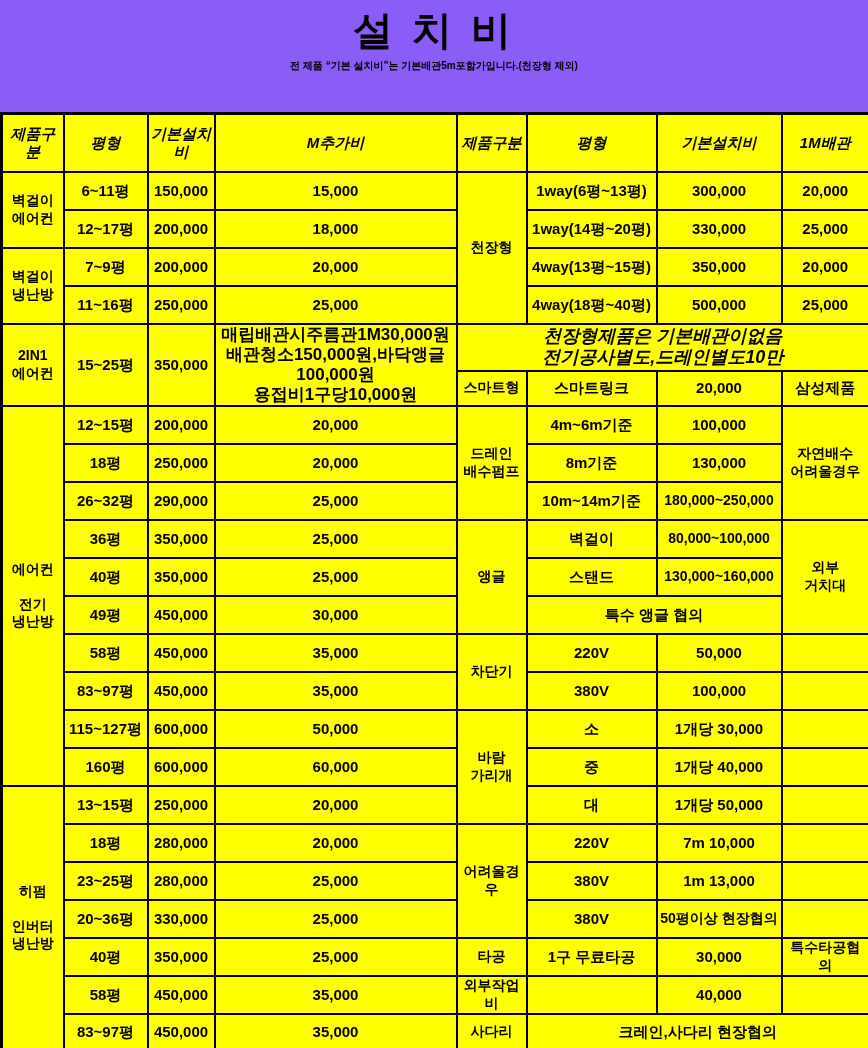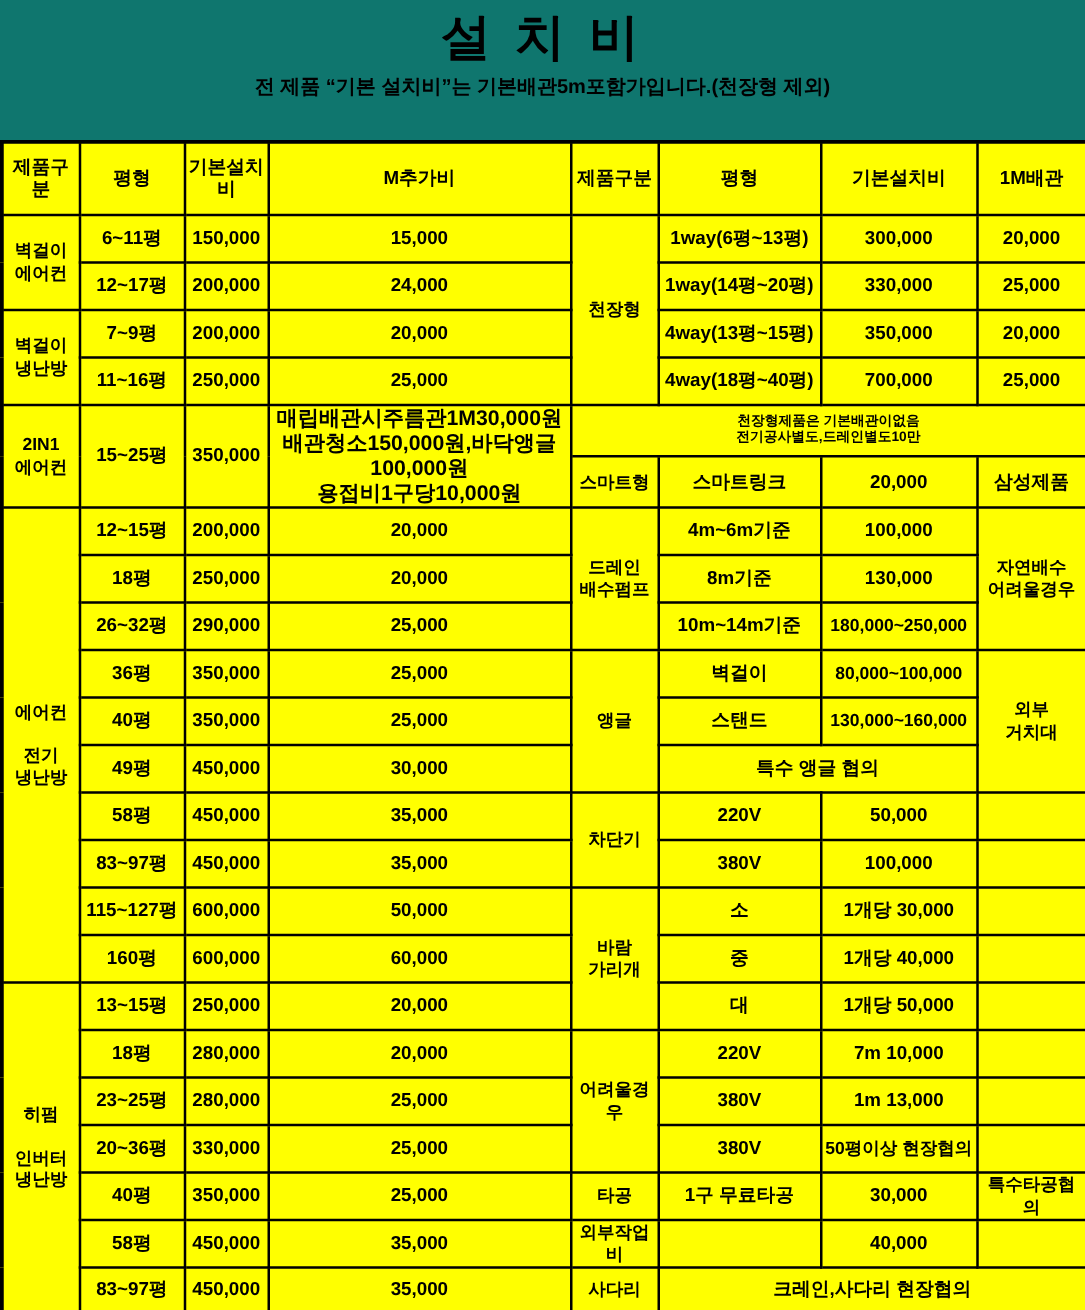--- a/index.html
+++ b/index.html
@@ -2,46 +2,46 @@
 <html><head>
 <meta charset="utf-8">
 <style>
   html,body{margin:0;padding:0;}
   body{
     width:868px;height:1048px;
     font-family:"Liberation Sans","DejaVu Sans",sans-serif;
     font-weight:bold;color:#000;background:#fff;overflow:hidden;
   }
   .banner{
-    width:868px;height:112px;background:#0f766e;
+    width:868px;height:112px;background:#8b5cf6;
     text-align:center;box-sizing:border-box;padding-top:8px;
   }
   .banner .title{
     font-size:40px;letter-spacing:4px;line-height:1.1;color:#000;
   }
   .banner .subtitle{
-    margin-top:7px;font-size:16px;line-height:1.35;color:#000;
+    margin-top:7px;font-size:10px;line-height:1.35;color:#000;
   }
   table.price{
     width:868px;height:936px;border-collapse:collapse;table-layout:fixed;
     background:#FFFF00;border:3px solid #000;border-bottom:5px solid #000;
   }
   .price th,.price td{
     border:2px solid #000;text-align:center;vertical-align:middle;
     font-size:15px;font-weight:bold;color:#000;
     white-space:pre-line;padding:0 1px;line-height:1.18;
     overflow:hidden;
   }
-  tr.hdr{height:58px;}
+  tr.hdr{height:58px;font-style:italic;}
   tr.row{height:38px;}
   tr.note-row{height:34px;}
   tr.smart-row{height:33px;}
   td.sec{font-size:14px;line-height:1.25;}
   td.small{font-size:17px;}
-  td.note{font-size:11px;}
+  td.note{font-size:18px;font-style:italic;}
   td.num{font-size:14px;margin-top:16px;}
 </style>
 </head>
 <body>
 
 <div class="banner">
   <div class="title">설 치 비</div>
   <div class="subtitle">
     <div>전 제품 “기본 설치비”는 기본배관5m포함가입니다.(천장형 제외)</div>
   </div>
@@ -78,41 +78,41 @@
     <td>150,000</td>
     <td>15,000</td>
     <td class="sec" rowspan="4">천장형</td>
     <td>1way(6평~13평)</td>
     <td>300,000</td>
     <td>20,000</td>
   </tr>
   <tr class="row">
     <td>12~17평</td>
     <td>200,000</td>
-    <td>24,000</td>
+    <td>18,000</td>
     <td>1way(14평~20평)</td>
     <td>330,000</td>
     <td>25,000</td>
   </tr>
   <tr class="row">
     <td class="sec" rowspan="2">벽걸이
 냉난방</td>
     <td>7~9평</td>
     <td>200,000</td>
     <td>20,000</td>
     <td>4way(13평~15평)</td>
     <td>350,000</td>
     <td>20,000</td>
   </tr>
   <tr class="row">
     <td>11~16평</td>
     <td>250,000</td>
     <td>25,000</td>
     <td>4way(18평~40평)</td>
-    <td>700,000</td>
+    <td>500,000</td>
     <td>25,000</td>
   </tr>
 
   <tr class="note-row">
     <td class="sec" rowspan="2">2IN1
 에어컨</td>
     <td rowspan="2">15~25평</td>
     <td rowspan="2">350,000</td>
     <td rowspan="2" class="small">매립배관시주름관1M30,000원
 배관청소150,000원,바닥앵글100,000원

